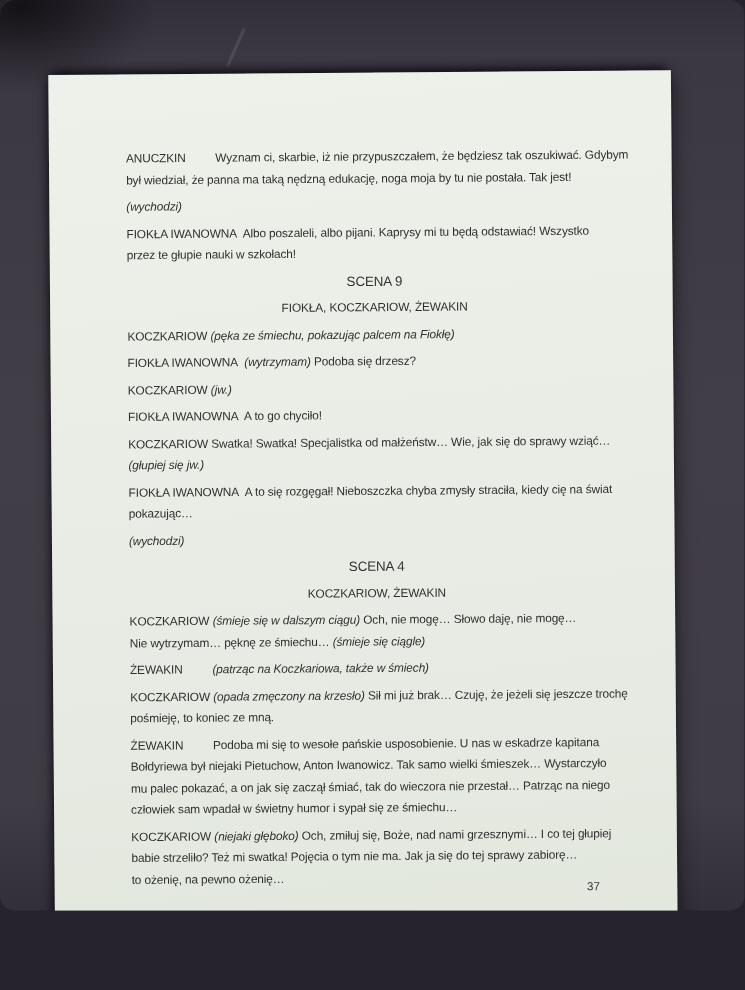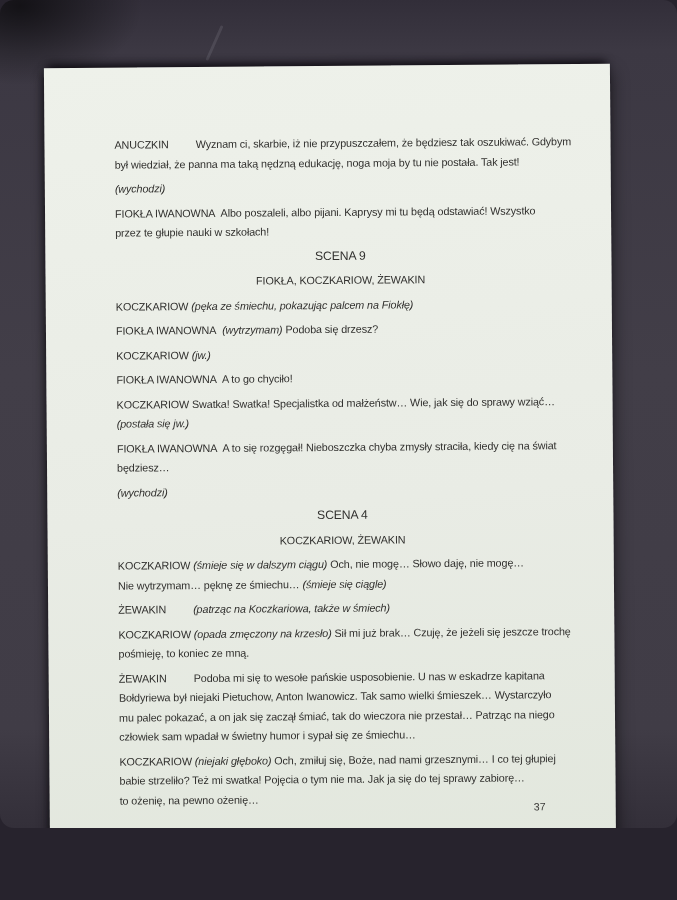--- a/index.html
+++ b/index.html
@@ -73,25 +73,25 @@
           <div class="line"><span class="r">FIOKŁA IWANOWNA&nbsp; </span><span class="i">(wytrzymam)</span><span class="r"> Podoba się drzesz?</span></div>
         </div>
         <div class="para">
           <div class="line"><span class="r">KOCZKARIOW </span><span class="i">(jw.)</span></div>
         </div>
         <div class="para">
           <div class="line"><span class="r">FIOKŁA IWANOWNA&nbsp; A to go chyciło!</span></div>
         </div>
         <div class="para">
           <div class="line"><span class="r">KOCZKARIOW Swatka! Swatka! Specjalistka od małżeństw… Wie, jak się do sprawy wziąć…</span></div>
-          <div class="line"><span class="i">(postała się jw.)</span></div>
+          <div class="line"><span class="i">(głupiej się jw.)</span></div>
         </div>
         <div class="para">
           <div class="line"><span class="r">FIOKŁA IWANOWNA&nbsp; A to się rozgęgał! Nieboszczka chyba zmysły straciła, kiedy cię na świat</span></div>
-          <div class="line"><span class="r">będziesz…</span></div>
+          <div class="line"><span class="r">pokazując…</span></div>
         </div>
         <div class="para">
           <div class="line"><span class="i">(wychodzi)</span></div>
         </div>
         <div class="para center lg">
           <div class="line"><span class="r">SCENA 4</span></div>
         </div>
         <div class="para center">
           <div class="line"><span class="r">KOCZKARIOW, ŻEWAKIN</span></div>
         </div>

